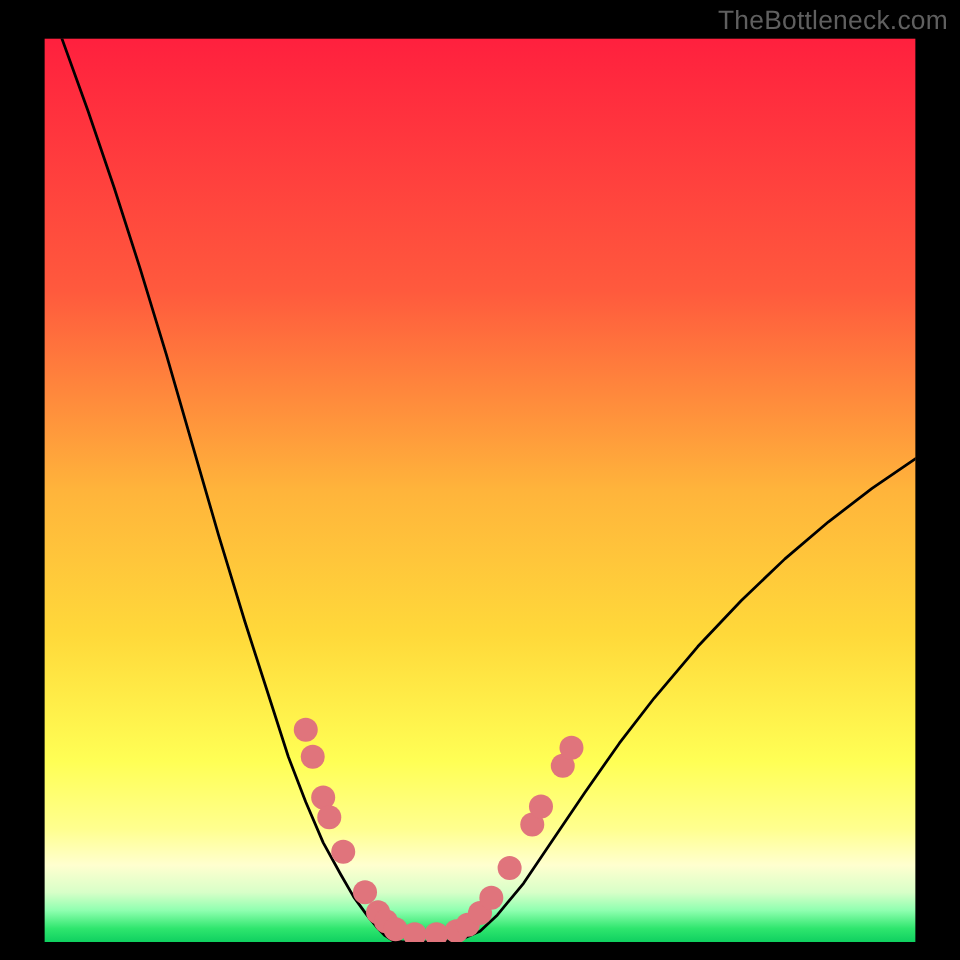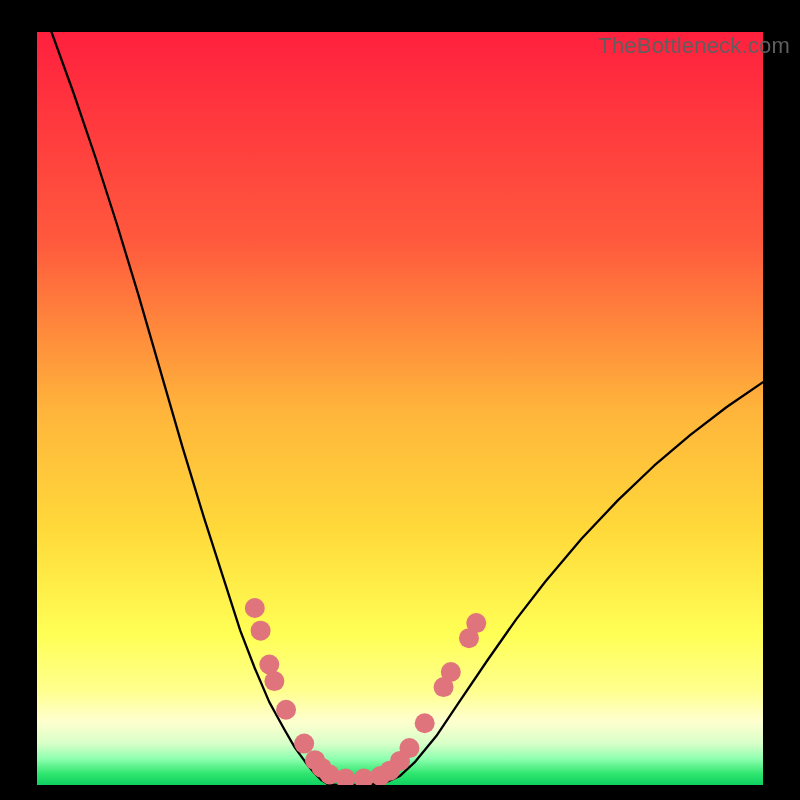--- a/index.html
+++ b/index.html
@@ -21,21 +21,20 @@
   }
   .watermark {
     position: absolute;
     top: 4px;
     right: 10px;
     color: #5f5f5f;
     font-size: 22px;
     font-weight: 500;
     letter-spacing: 0.2px;
     z-index: 10;
-    margin-top: 29px;
   }
   .plot {
     position: absolute;
     left: 37px;
     top: 32px;
     width: 726px;
     height: 753px;  
   }
   .plot svg { display: block; }
 </style>

